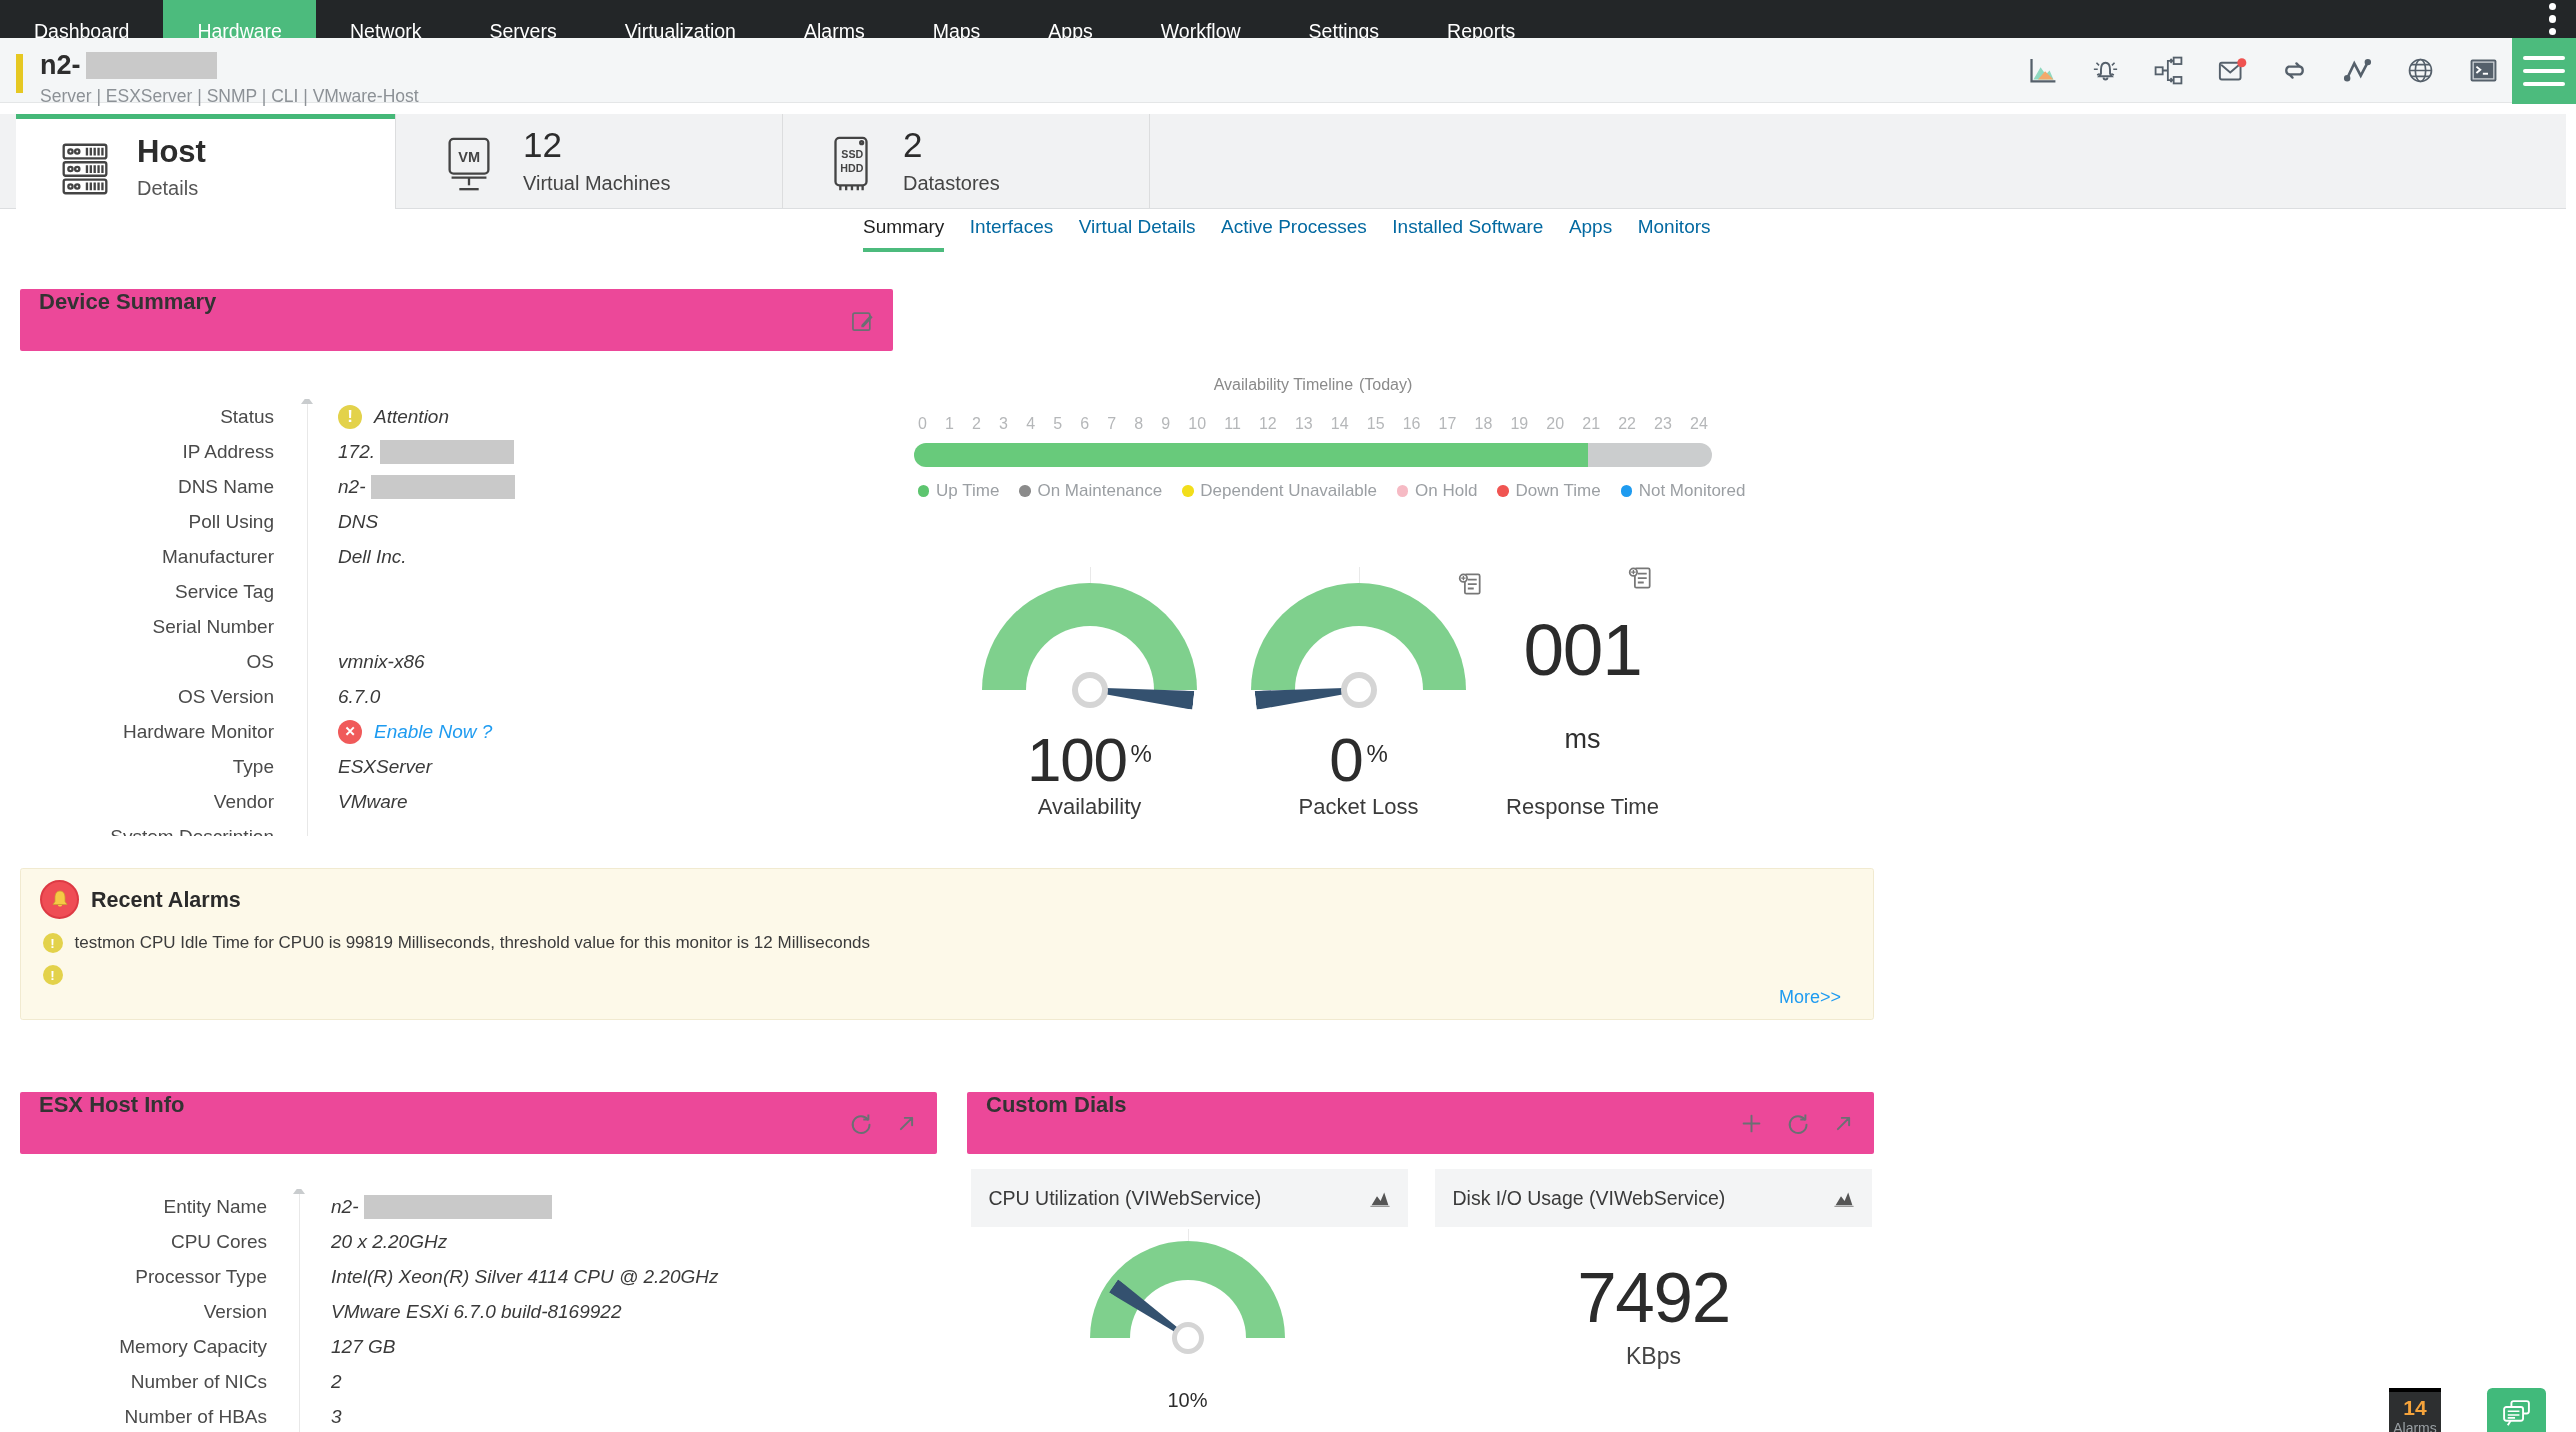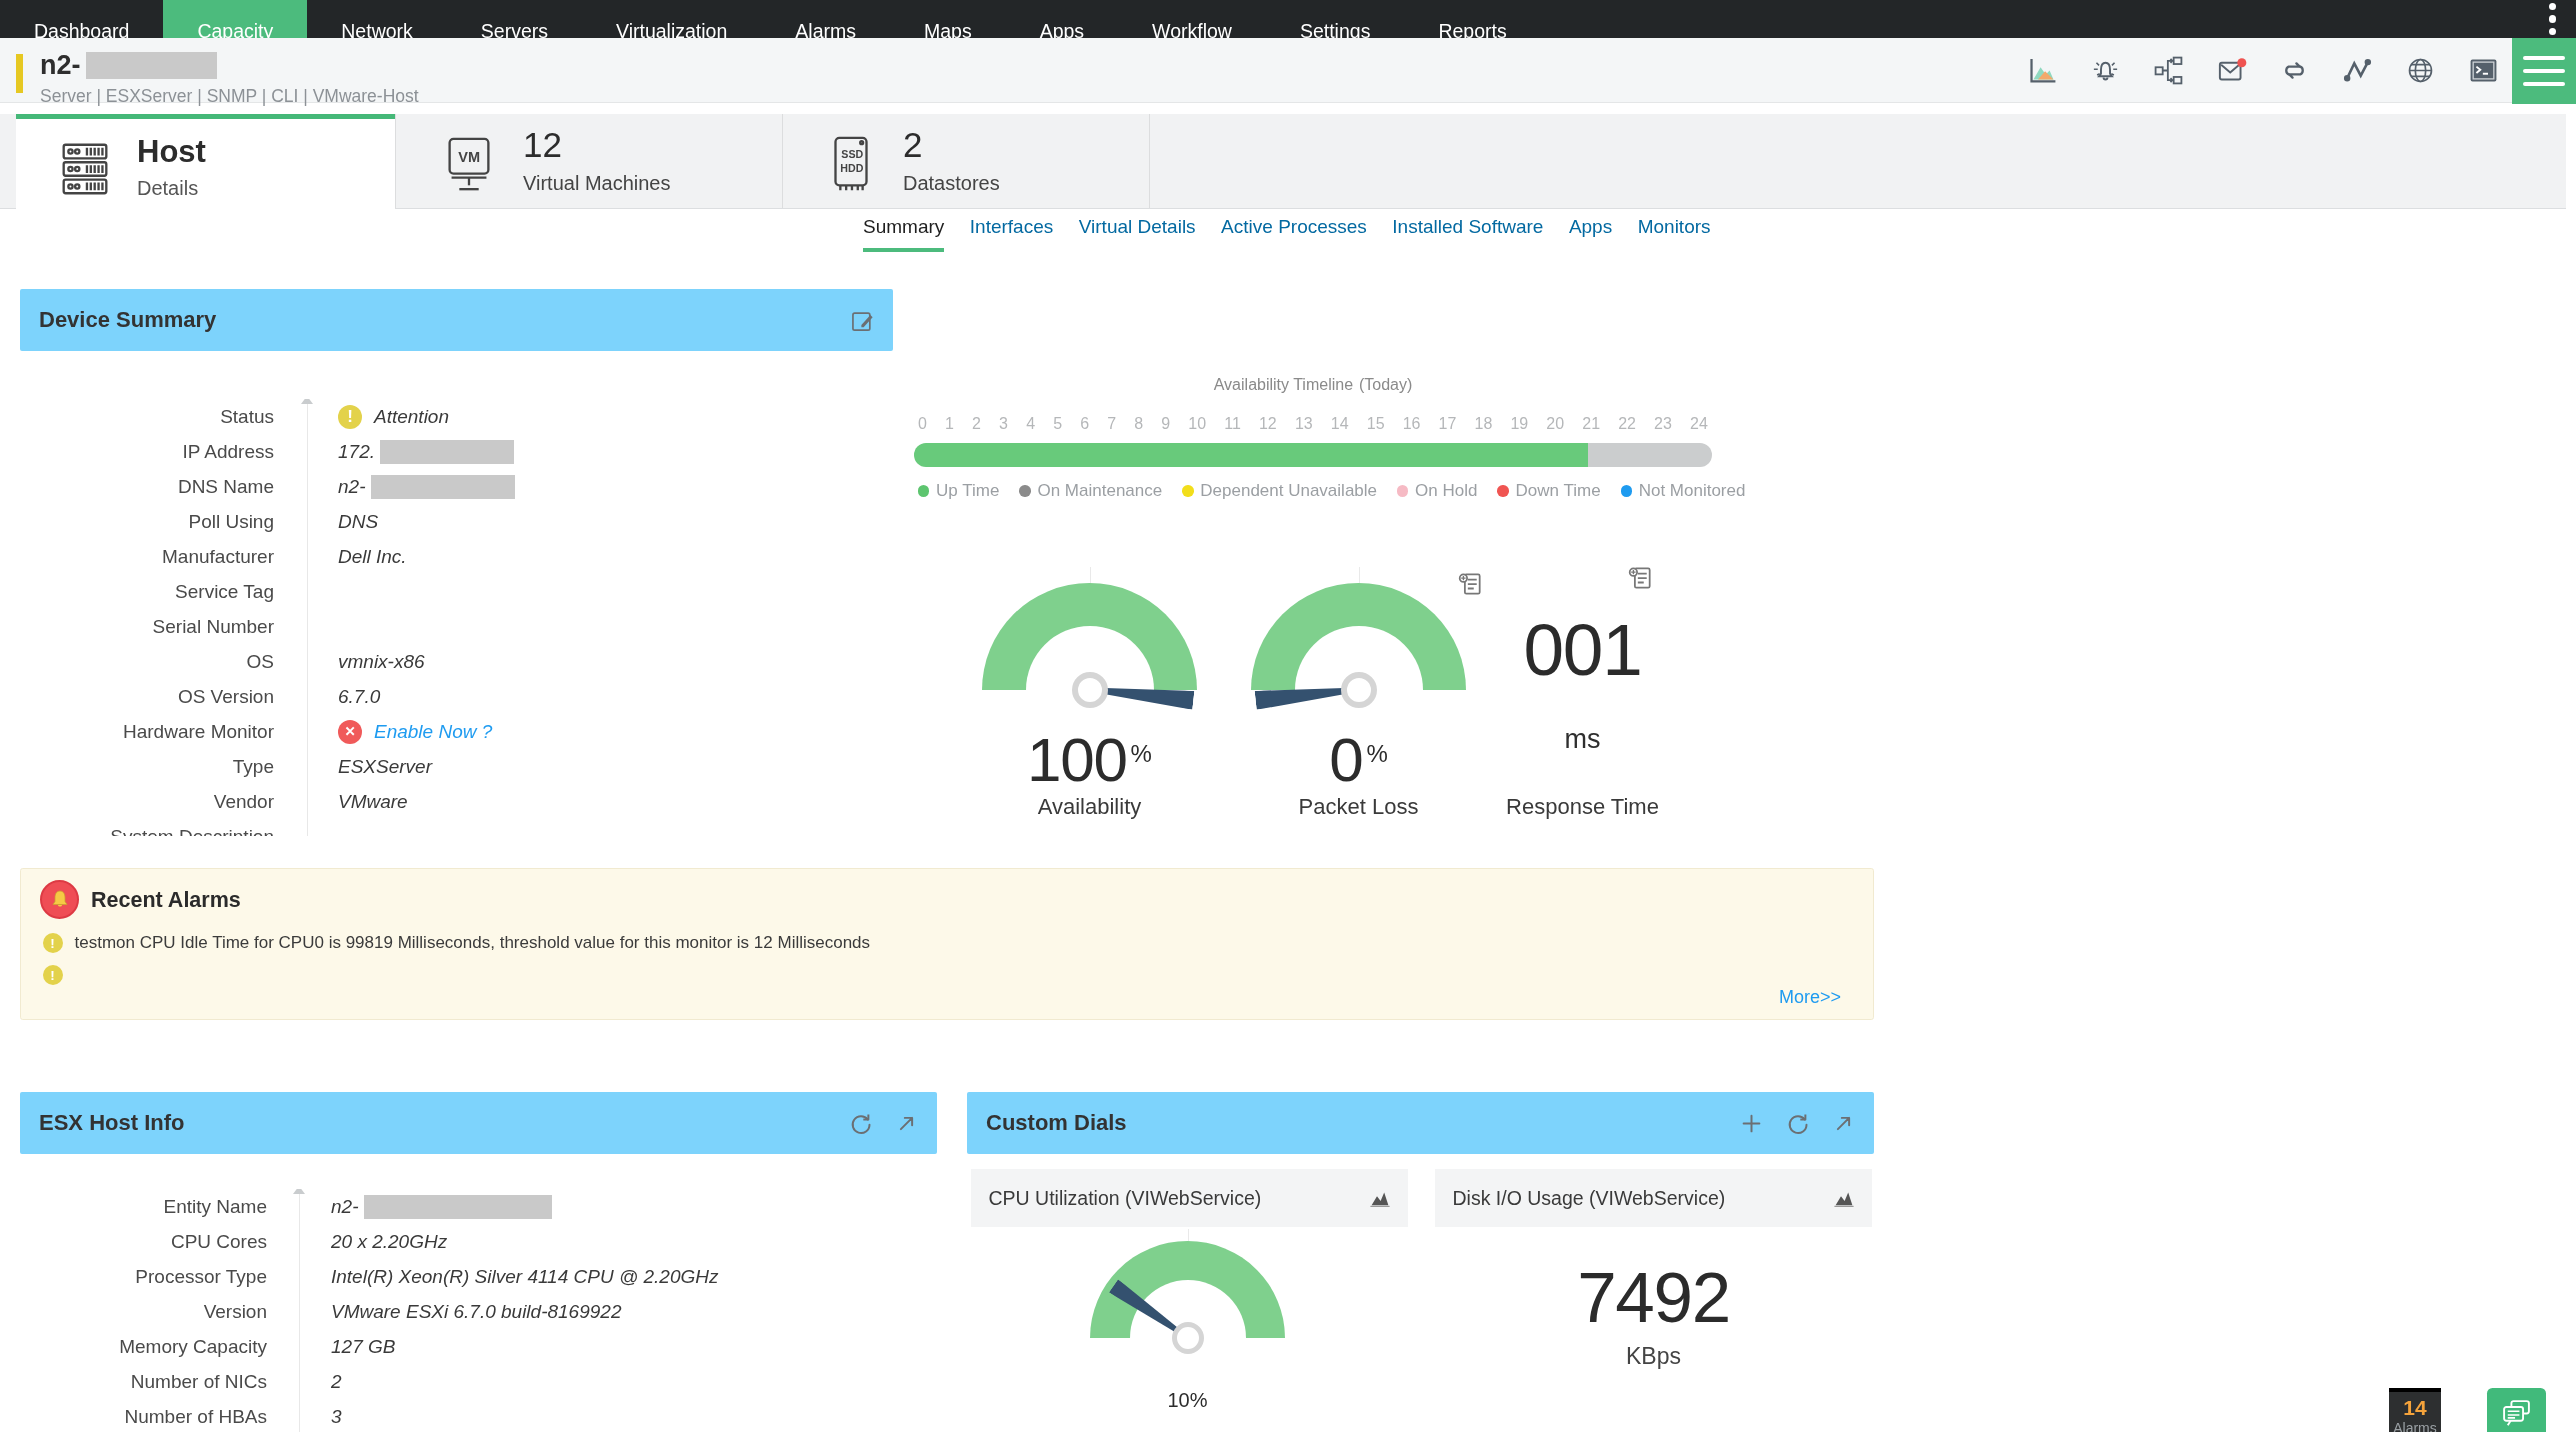--- a/index.html
+++ b/index.html
@@ -33,21 +33,21 @@
   .etab-icon svg{width:100%;height:100%;}
   .etab-title{position:absolute;left:121px;top:14.8px;font-size:31px;font-weight:bold;color:#2c2c2c;}
   .etab-sub{position:absolute;left:121px;top:58px;font-size:20px;color:#555;}
   .etab-count{position:absolute;left:116px;top:10.7px;font-size:35px;font-weight:300;color:#2c2c2c;}
   .etab-label{position:absolute;left:116px;top:58px;font-size:20px;color:#444;}
   
   .subtabs{position:absolute;left:863px;top:216px;display:flex;gap:25.5px;}
   .subtab{font-size:19px;color:#0369a1;padding-bottom:10px;cursor:pointer;}
   .subtab.active{color:#1f1f1f;border-bottom:4.7px solid #4cbb7d;}
   
-  .panel-h{position:absolute;background:#7dd3fc;border-radius:2px;display:flex;align-items:center;}
+  .panel-h{position:absolute;background:#ec4899;border-radius:2px;display:flex;}
   .panel-title{margin-left:19px;font-size:22px;font-weight:bold;color:#333;}
   .panel-icons{margin-left:auto;display:flex;align-items:center;gap:19px;padding-right:17.5px;}
   .picon{width:27px;height:27px;color:#6b6f73;cursor:pointer;}
   .picon svg{width:100%;height:100%;}
   
   .fields{position:absolute;overflow:hidden;}
   .fields::before{content:'';position:absolute;left:var(--dx);top:5.4px;bottom:0;width:1.3px;background:#e8e8e8;}
   .scrollhint{position:absolute;top:-2.7px;left:calc(var(--dx) - 6px);width:0;height:0;
       border-left:6.7px solid transparent;border-right:6.7px solid transparent;border-bottom:8px solid #c9ccce;}
   .f-row{display:flex;align-items:center;height:35px;}
@@ -120,21 +120,21 @@
 </style>
 </head>
 <body>
 
 <div id="app">
 
   <div class="topnav">
     <div class="navwrap">
 
     <a class="nav-item">Dashboard</a>
-        <a class="nav-item active">Capacity</a>
+        <a class="nav-item active">Hardware</a>
         <a class="nav-item">Network</a>
         <a class="nav-item">Servers</a>
         <a class="nav-item">Virtualization</a>
         <a class="nav-item">Alarms</a>
         <a class="nav-item">Maps</a>
         <a class="nav-item">Apps</a>
         <a class="nav-item">Workflow</a>
         <a class="nav-item">Settings</a>
         <a class="nav-item">Reports</a>
       </div>

